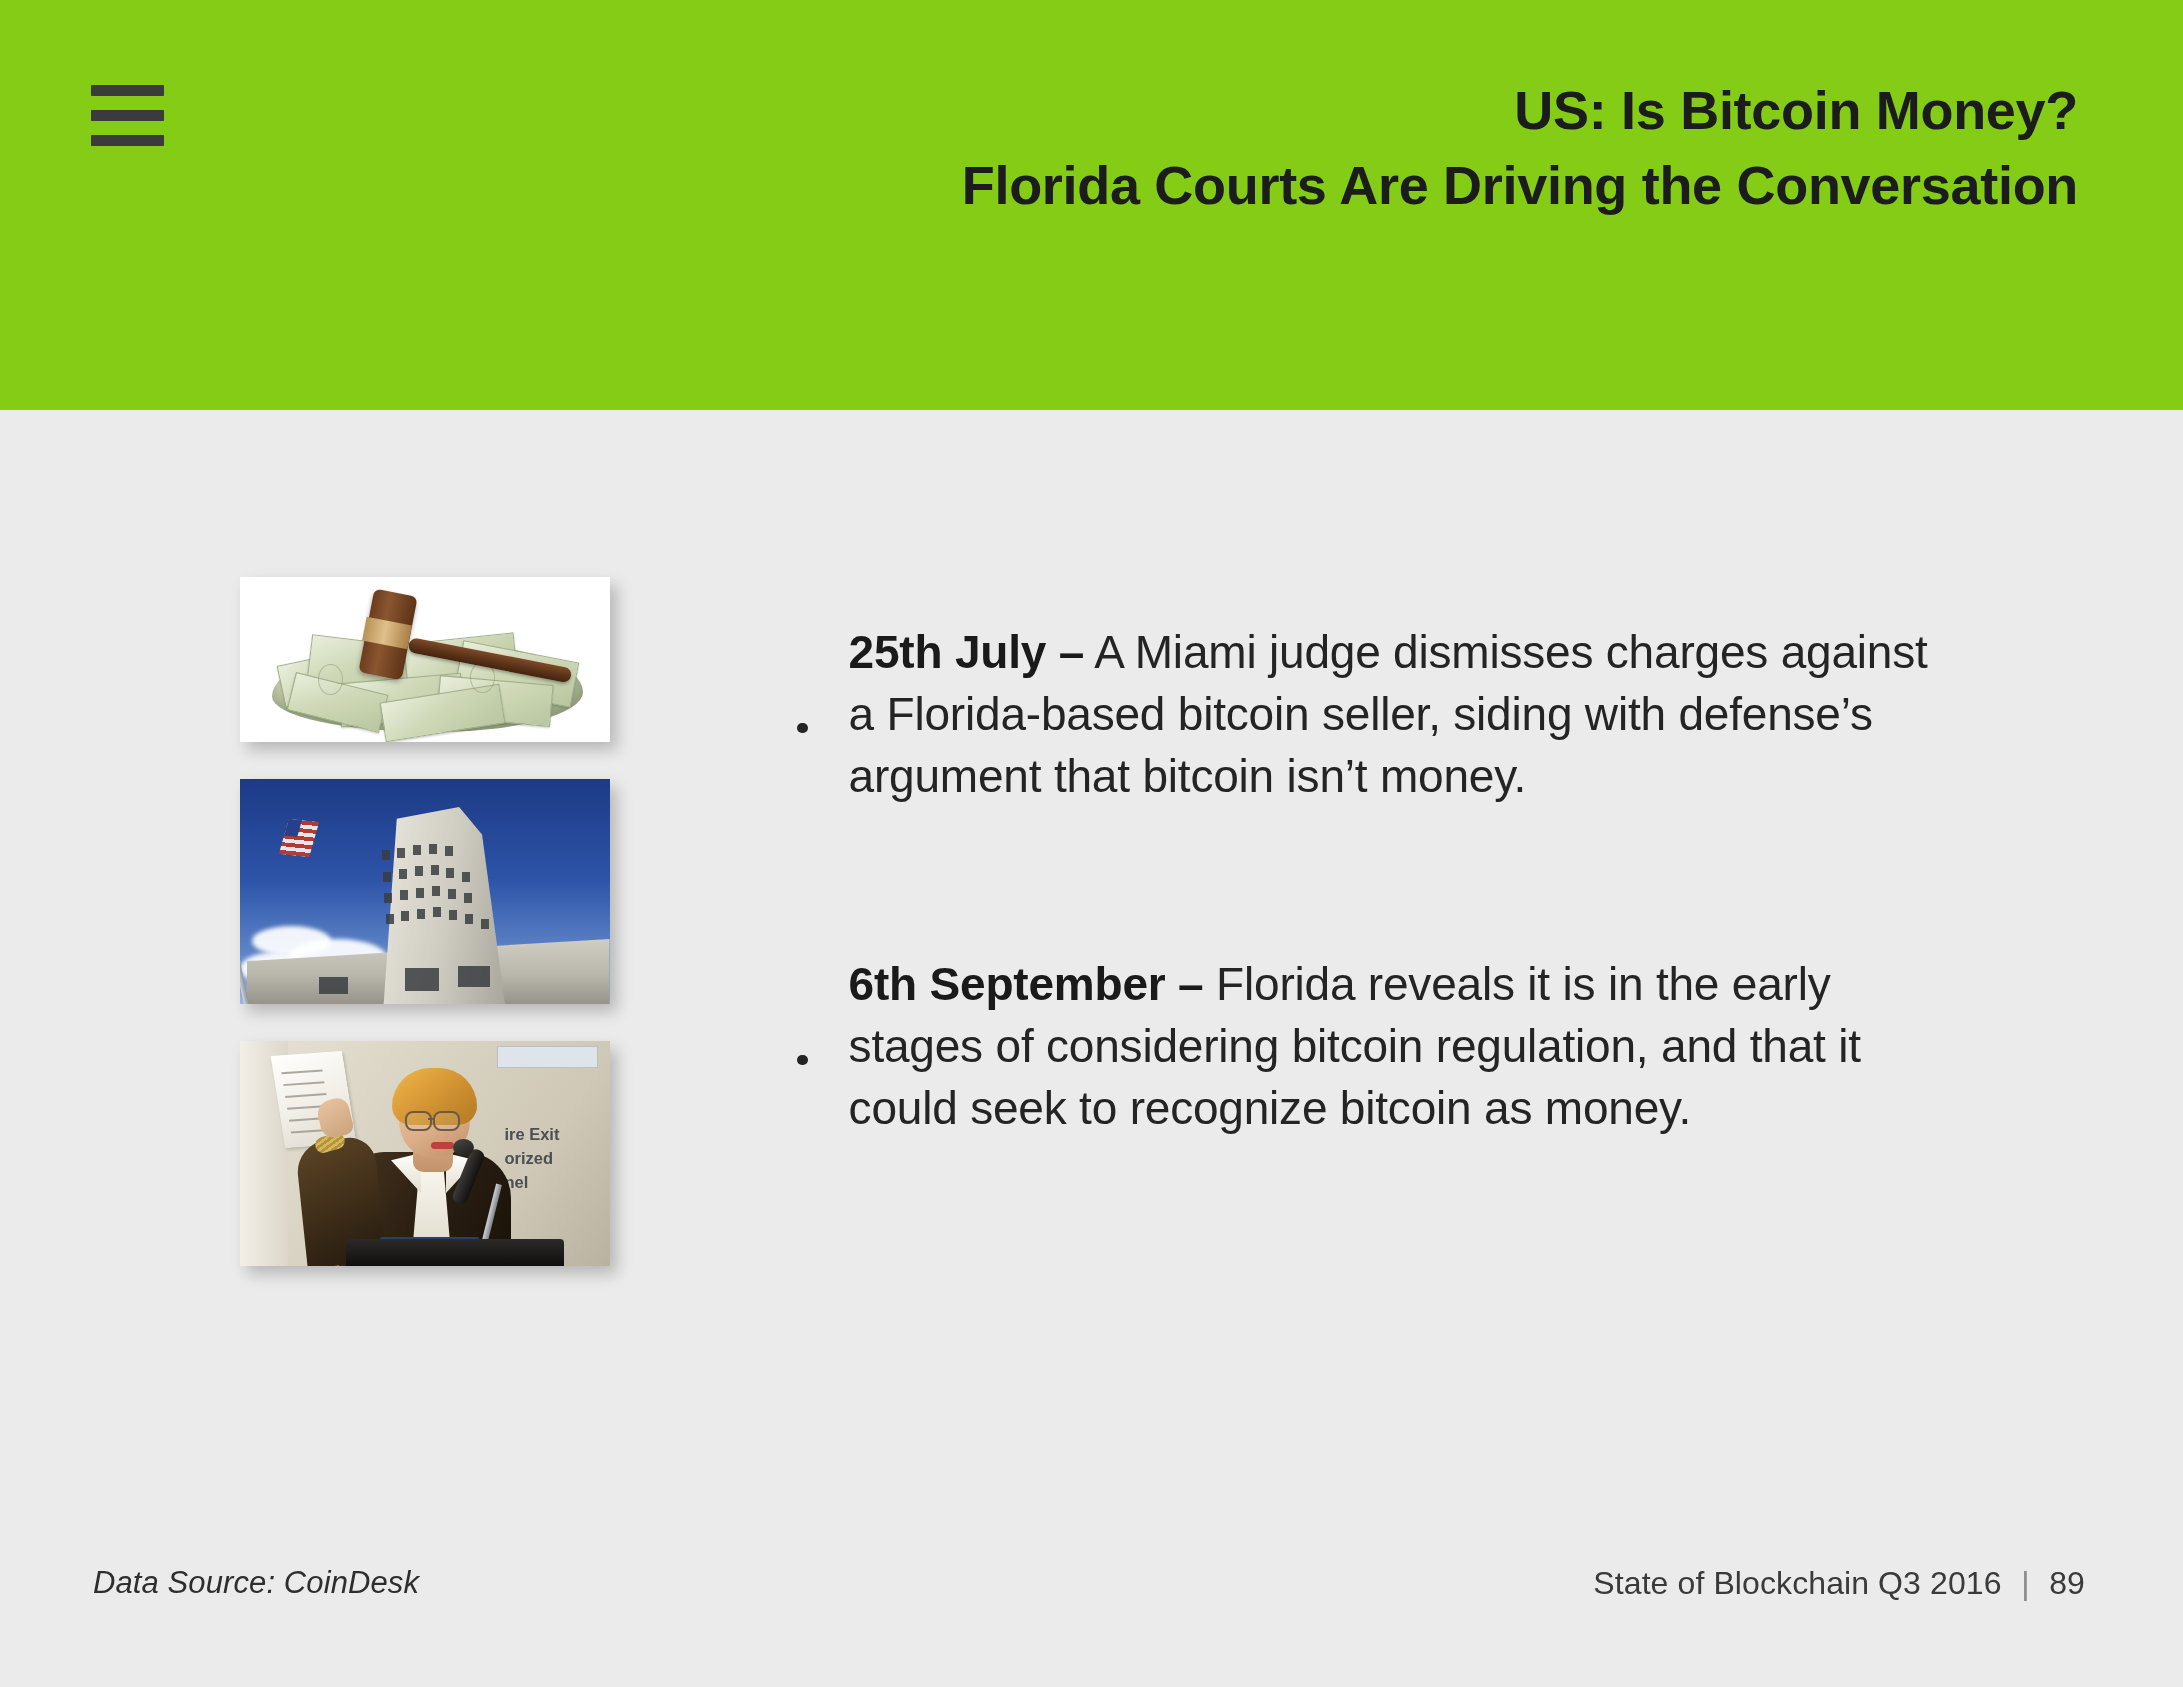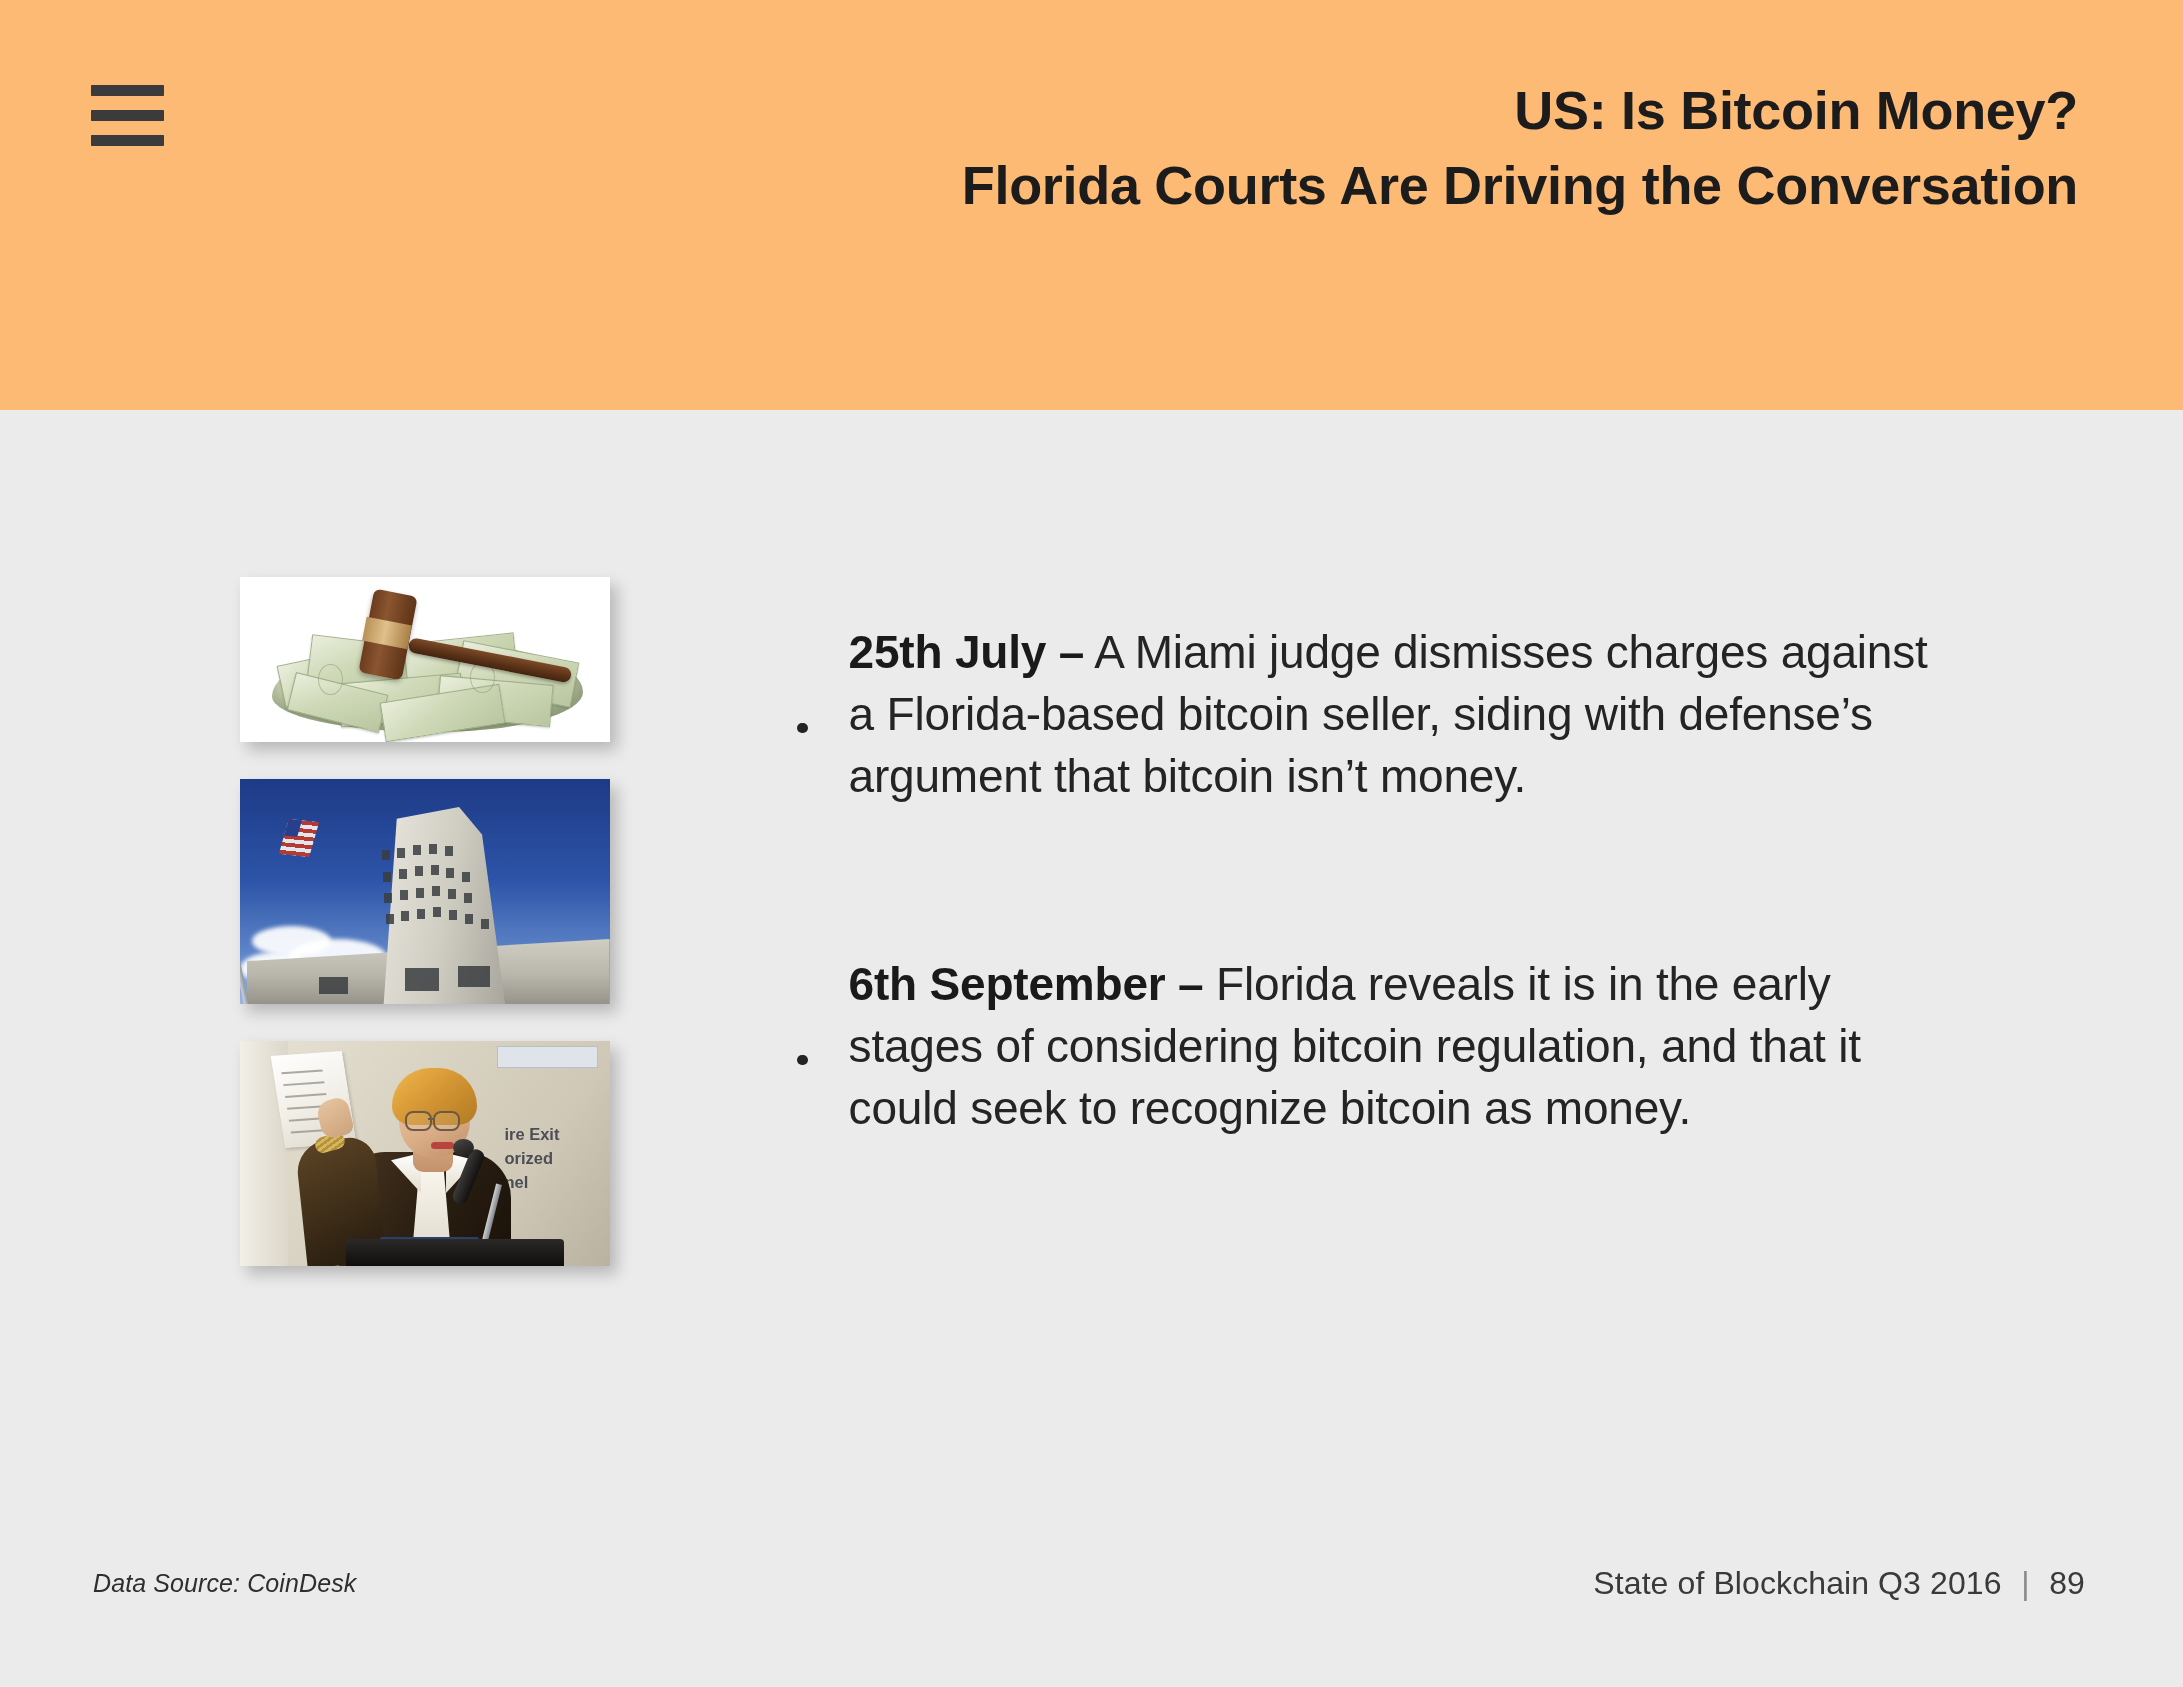--- a/index.html
+++ b/index.html
@@ -24,21 +24,21 @@
     background: #ffffff;
   }
 
   
   .header-band {
     position: absolute;
     left: 0;
     top: 0;
     width: 2183px;
     height: 410px;
-    background: #fdba74;
+    background: #84cc16;
   }
 
   .hamburger-button {
     position: absolute;
     left: 91px;
     top: 85px;
     width: 73px;
     height: 61px;
     cursor: pointer;
   }
@@ -430,21 +430,21 @@
     color: #1a1a1a;
   }
 
   
   .footer-source {
     position: absolute;
     left: 93px;
     top: 1567px;
     font-family: "Liberation Sans", sans-serif;
     font-style: italic;
-    font-size: 25px;
+    font-size: 31px;
     line-height: 32px;
     color: #2e2e2e;
     letter-spacing: 0.1px;
   }
   .footer-right {
     position: absolute;
     right: 98px;
     top: 1568px;
     font-family: "Liberation Sans", sans-serif;
     font-size: 32px;

